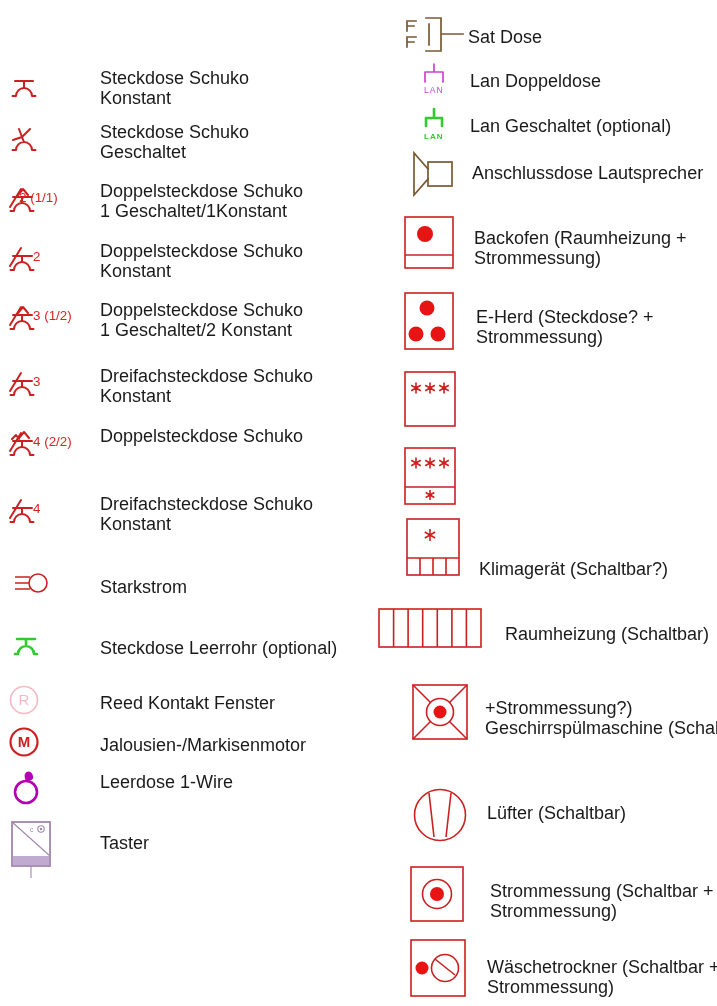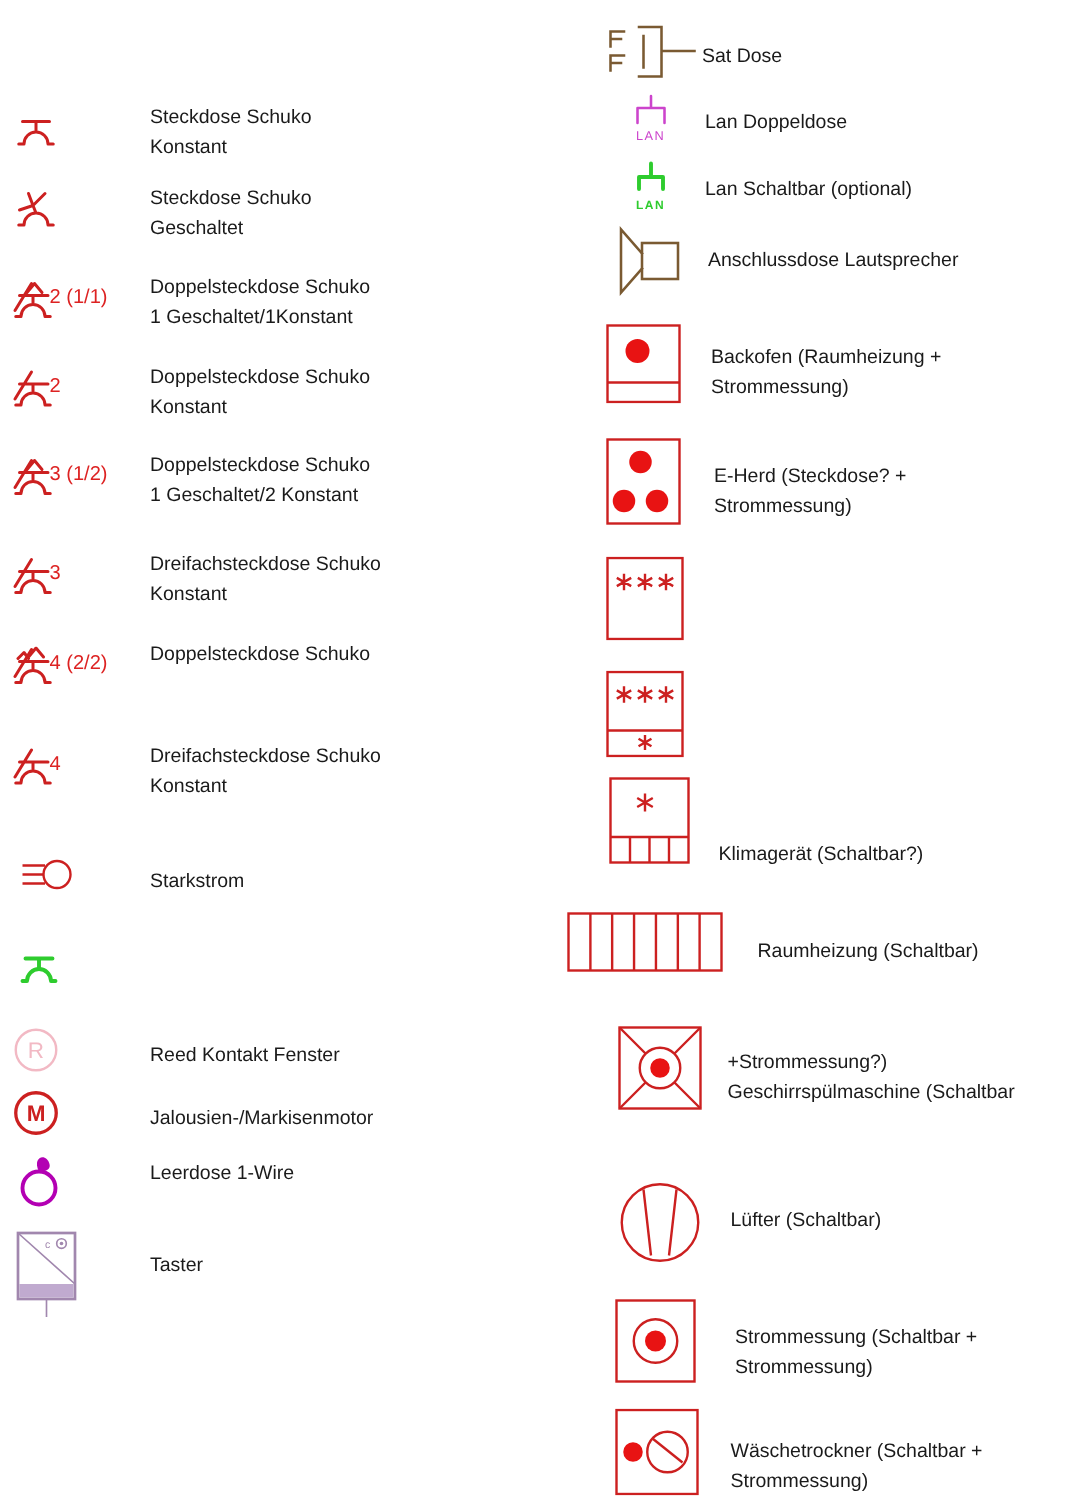--- a/index.html
+++ b/index.html
@@ -1,19 +1,19 @@
 <!DOCTYPE html>
 <html style="--symbol-red: #cc2020; --dot-red: #e81313; --badge-red: #dd2222; --label-text: #1a1a1a; --brown: #7a5a32; --lan-magenta: #cc44cc; --optional-green: #2ecc2e; --reed-pink: #f2b9c4; --onewire-magenta: #b300b3; --taster-purple: #a187ae; --taster-bar: #c0aacf;"><head>
 <meta charset="utf-8">
 <style>
   html,body{margin:0;padding:0;background:#ffffff;}
   .canvas{position:relative;width:717px;height:1006px;background:#ffffff;overflow:hidden;
           font-family:"Liberation Sans", sans-serif;}
   .abs{position:absolute;}
-  .label{color:var(--label-text);font-size:13px;line-height:20px;white-space:nowrap;}
+  .label{color:var(--label-text);font-size:18px;line-height:20px;white-space:nowrap;}
   .label span{display:block;}
   .badge{color:var(--badge-red);font-size:13.4px;white-space:nowrap;}
   
   .s-red{stroke:var(--symbol-red);fill:none;stroke-width:2;stroke-linecap:round;stroke-linejoin:round;}
   .s-red-thin{stroke:var(--symbol-red);fill:none;stroke-width:1.6;}
   .f-red{fill:var(--dot-red);stroke:none;}
   .s-brown{stroke:var(--brown);fill:none;stroke-width:1.7;stroke-linecap:square;}
   .s-magenta{stroke:var(--lan-magenta);fill:none;stroke-width:1.7;stroke-linecap:round;}
   .t-magenta{fill:var(--lan-magenta);font-size:8.5px;letter-spacing:1px;}
   .s-green{stroke:var(--optional-green);fill:none;stroke-width:2.6;stroke-linecap:round;stroke-linejoin:round;}
@@ -47,21 +47,21 @@
     <path class="s-red" d="M3,14 L12,11 L20,3 M12,11 L9,3 M12,11 L14,16 M2.5,24 H6 M6,24 A8,8 0 0 1 22,24 M22,24 H25.5"></path>
   </svg>
   <div class="abs label" style="left:100px;top:122px">
     <span>Steckdose Schuko</span>
     <span>Geschaltet</span>
   </div>
 
   <svg class="abs" style="left:8px;top:187px" width="30" height="30" viewBox="0 0 30 30">
     <path class="s-red" d="M5,10 H24 M14,10 V16 M2.5,24 H6 M6,24 A8,8 0 0 1 22,24 M22,24 H25.5 M2,20 L13,2 M10,8 L15,2 L20,8"></path>
   </svg>
-  <span class="abs badge" style="left:33px;top:190px">2 (1/1)</span>
+  <span class="abs badge" style="left:19px;top:190px">2 (1/1)</span>
   <div class="abs label" style="left:100px;top:181px">
     <span>Doppelsteckdose Schuko</span>
     <span>1 Geschaltet/1Konstant</span>
   </div>
 
   <svg class="abs" style="left:8px;top:246px" width="30" height="30" viewBox="0 0 30 30">
     <path class="s-red" d="M5,10 H24 M14,10 V16 M2.5,24 H6 M6,24 A8,8 0 0 1 22,24 M22,24 H25.5 M2,20 L13,2"></path>
   </svg>
   <span class="abs badge" style="left:33px;top:249px">2</span>
   <div class="abs label" style="left:100px;top:241px">
@@ -108,20 +108,23 @@
     <circle class="s-red-thin" cx="26" cy="17" r="9"></circle>
     <path class="s-red-thin" d="M3,11 H18 M3,17 H17 M3,23 H18"></path>
   </svg>
   <div class="abs label" style="left:100px;top:577px">
     <span>Starkstrom</span>
   </div>
 
   <svg class="abs" style="left:12px;top:630px" width="30" height="30" viewBox="0 0 30 30">
     <path class="s-green" d="M5,9 H23 M14,9 V16 M3,24 H6 M6,24 A8,8 0 0 1 22,24 M22,24 H25"></path>
   </svg>
+  <div class="abs label" style="left:100px;top:638px">
+    <span>Steckdose Leerrohr (optional)</span>
+  </div>
 
   <svg class="abs" style="left:8px;top:684px" width="32" height="32" viewBox="0 0 32 32">
     <circle class="s-pink" cx="16" cy="16" r="13.5"></circle>
     <text class="t-pink" x="16" y="21" text-anchor="middle">R</text>
   </svg>
   <div class="abs label" style="left:100px;top:693px">
     <span>Reed Kontakt Fenster</span>
   </div>
 
   <svg class="abs" style="left:8px;top:726px" width="32" height="32" viewBox="0 0 32 32">
@@ -165,21 +168,21 @@
   </svg>
   <div class="abs label" style="left:470px;top:71px">
     <span>Lan Doppeldose</span>
   </div>
 
   <svg class="abs" style="left:416px;top:106px" width="36" height="46" viewBox="0 0 36 46">
     <path class="s-green" d="M18,3 V12 M10,12 H26 M10,12 V20 M26,12 V20"></path>
     <text class="t-green" x="8" y="33">LAN</text>
   </svg>
   <div class="abs label" style="left:470px;top:116px">
-    <span>Lan Schaltbar (optional)</span>
+    <span>Lan Geschaltet (optional)</span>
   </div>
 
   <svg class="abs" style="left:406px;top:148px" width="58" height="52" viewBox="0 0 58 52">
     <rect class="s-brown" x="22" y="14" width="24" height="24"></rect>
     <path class="s-brown" d="M22,21 L8,5 L8,47 L22,31"></path>
   </svg>
   <div class="abs label" style="left:472px;top:163px">
     <span>Anschlussdose Lautsprecher</span>
   </div>
 

